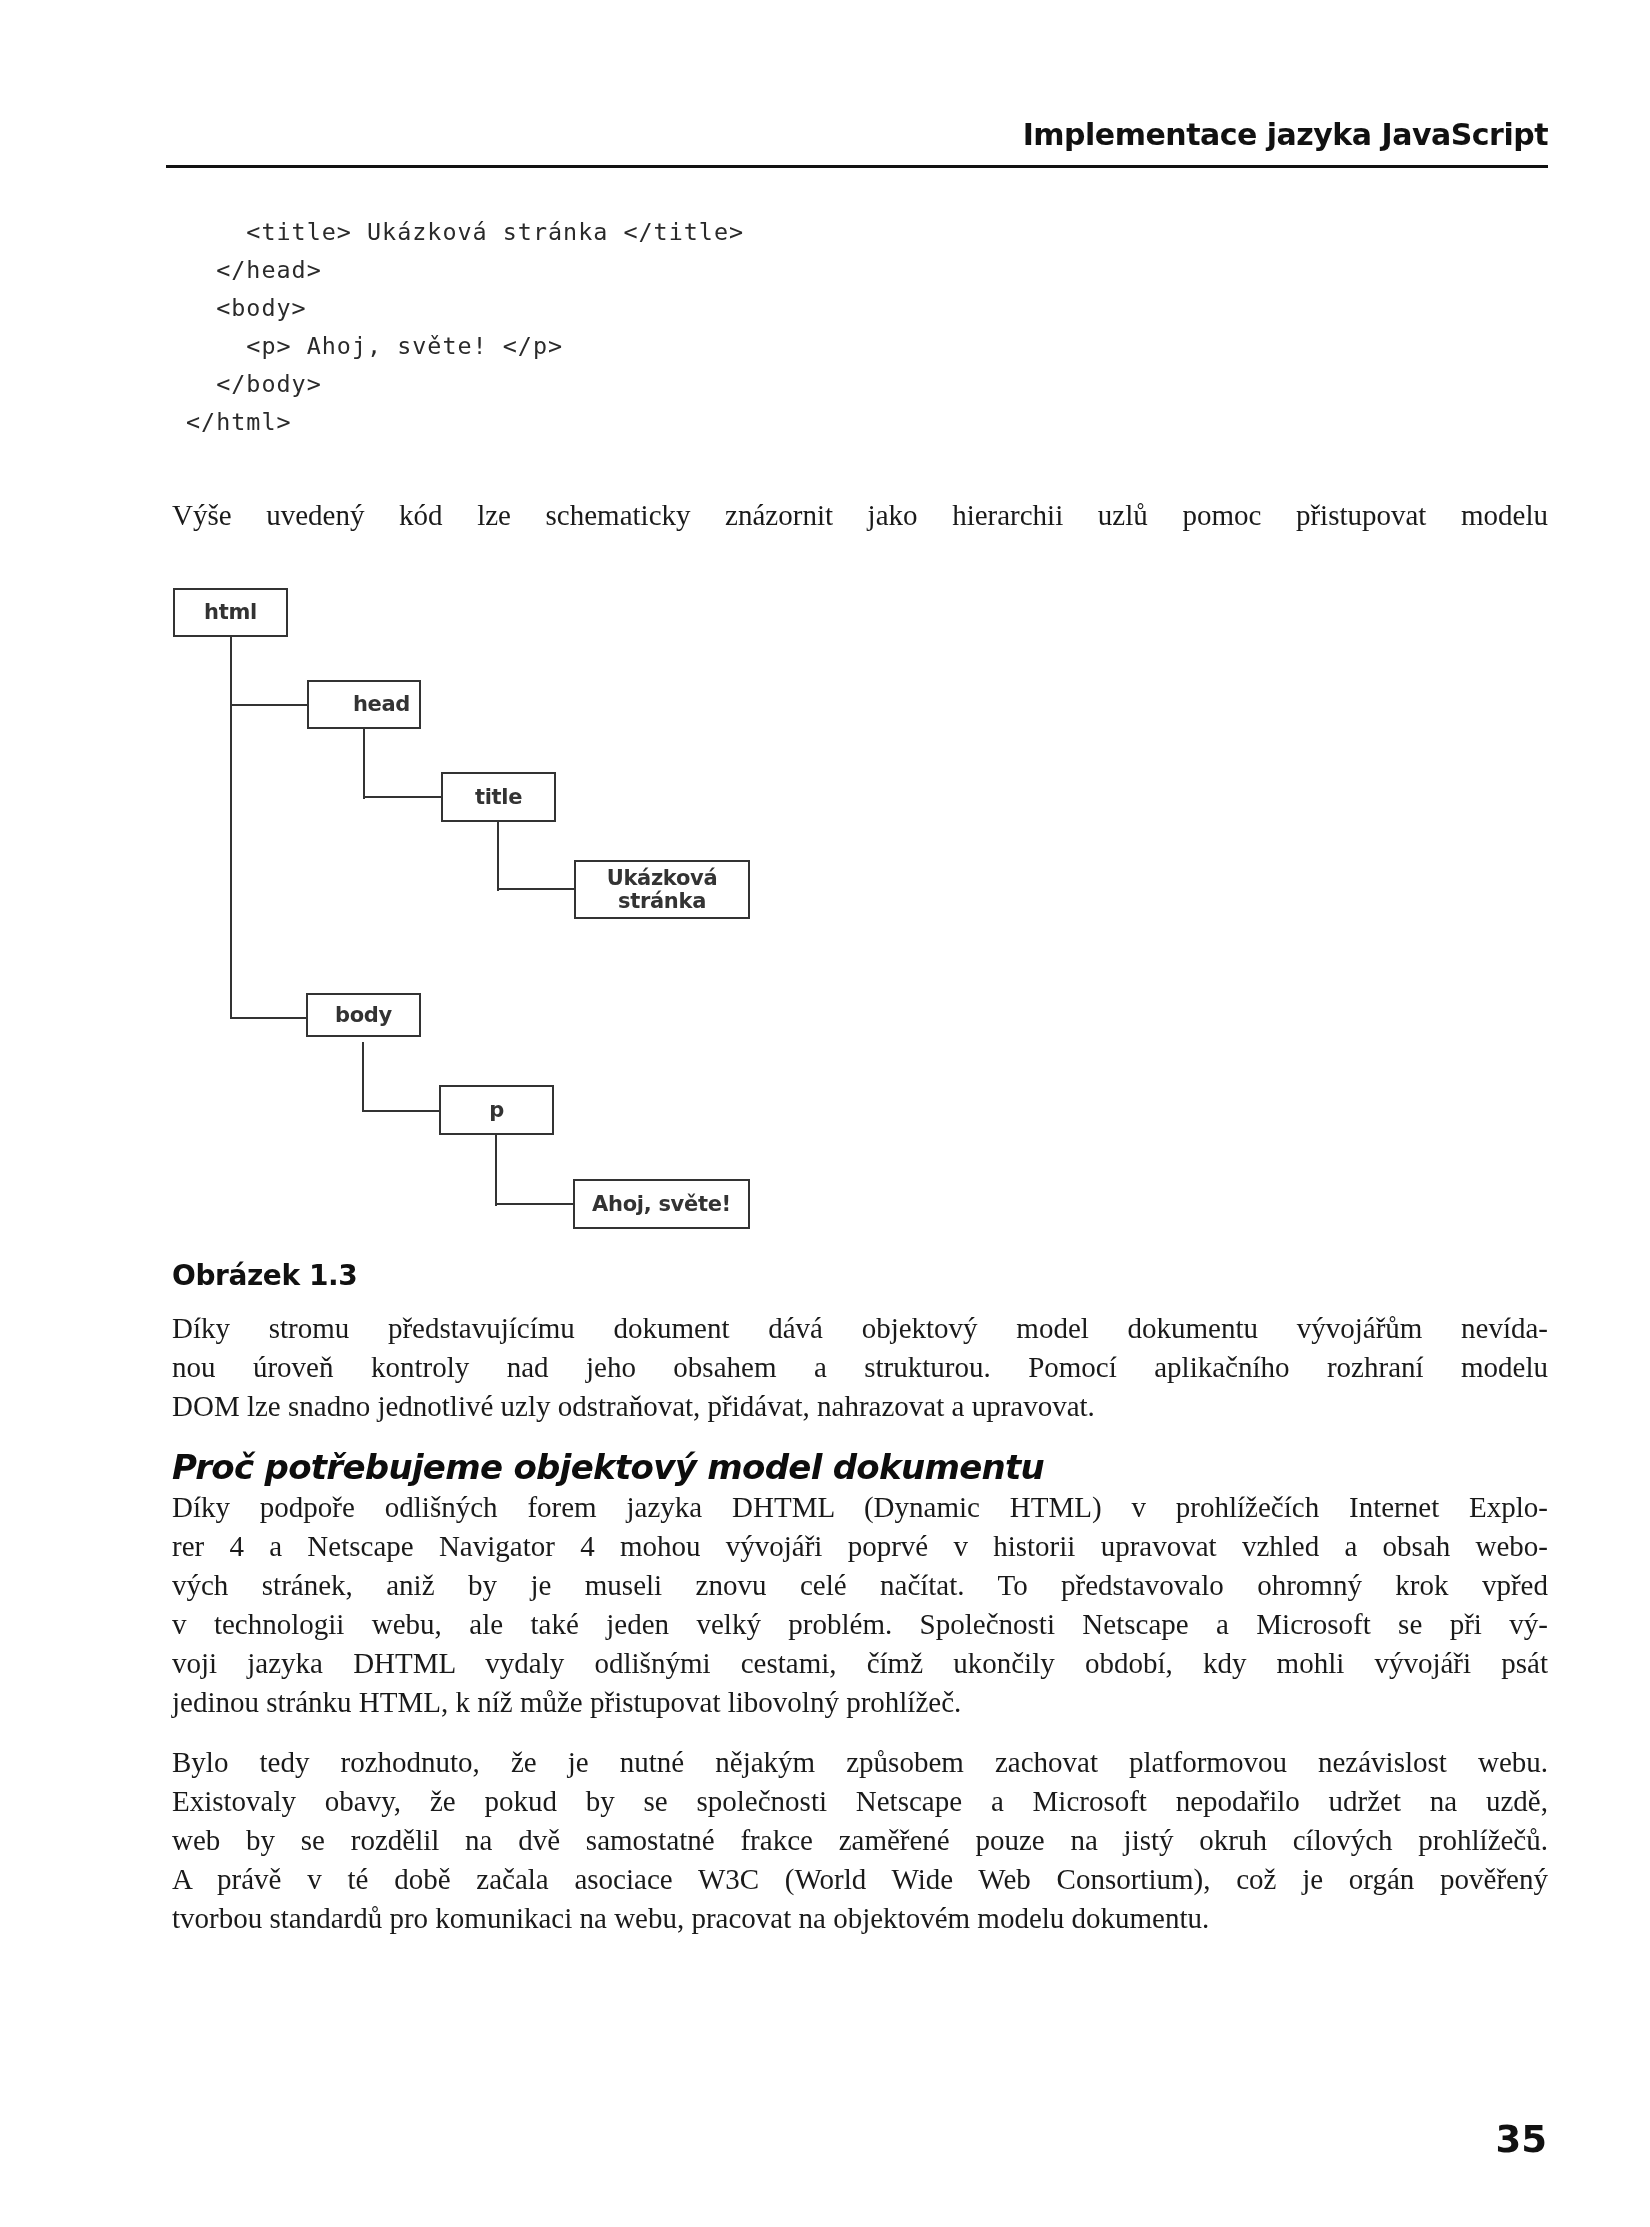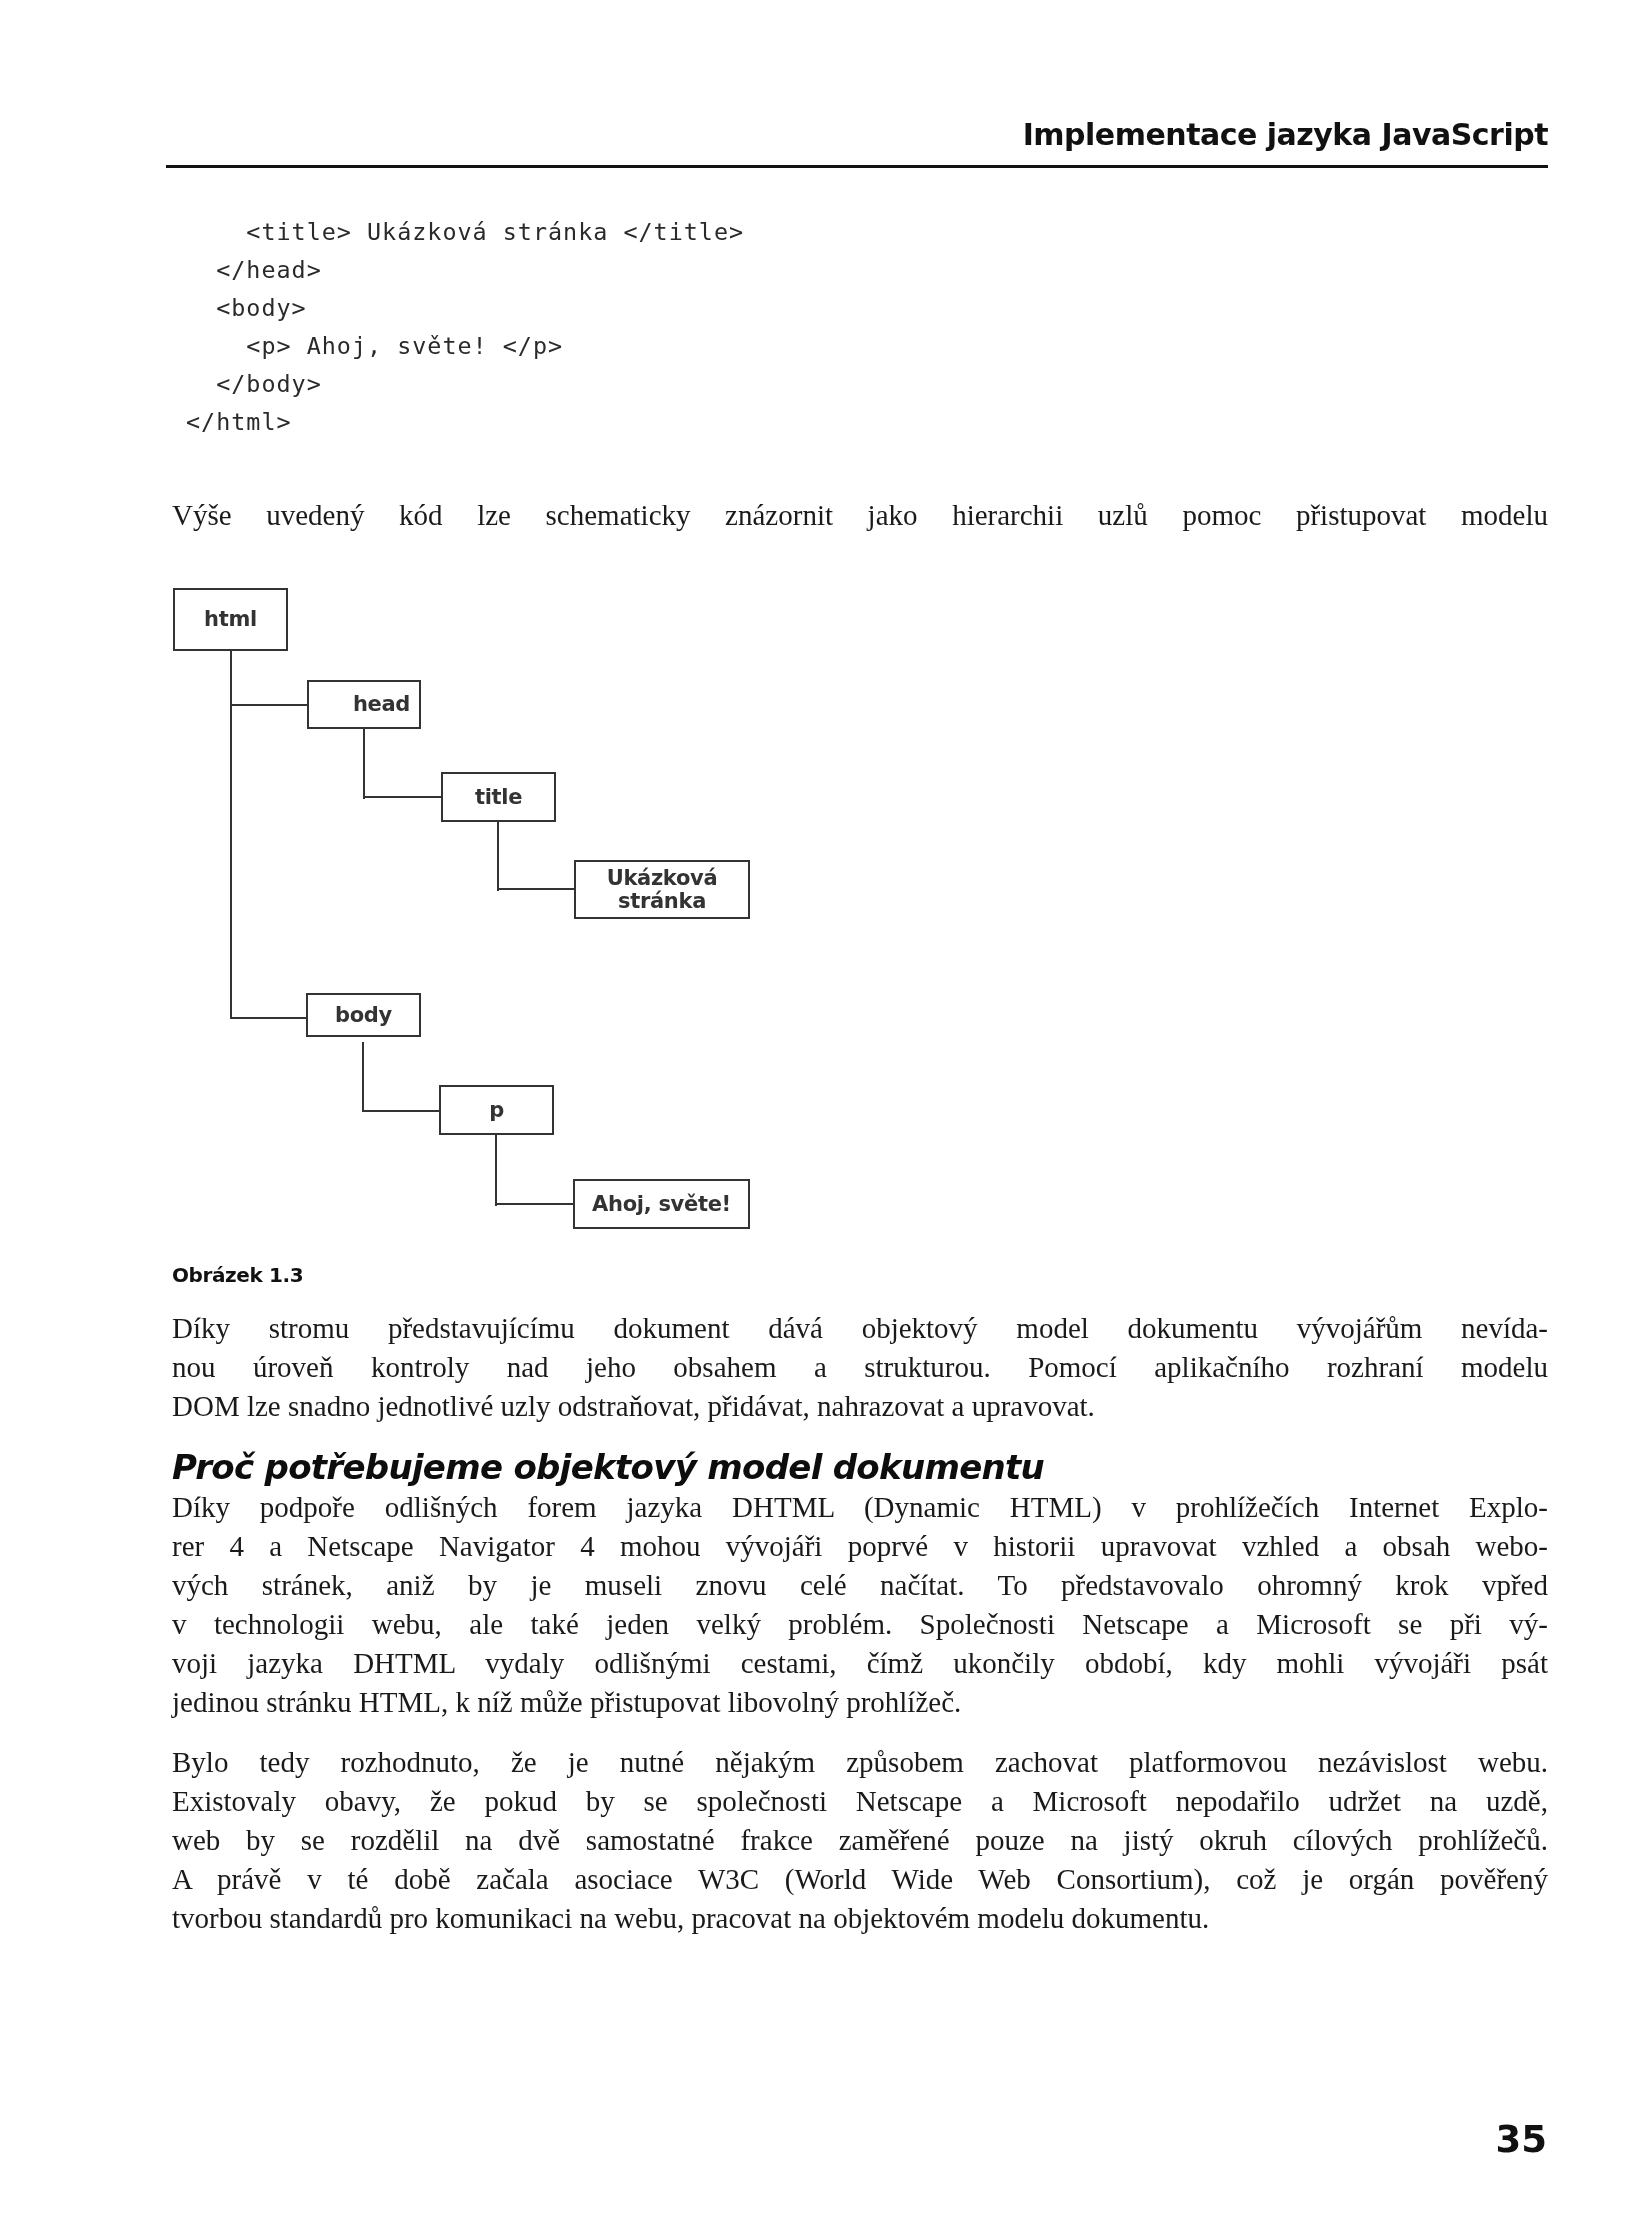--- a/index.html
+++ b/index.html
@@ -28,21 +28,21 @@
 
   
   .diagram { position: absolute; left: 0; top: 0; width: 1651px; height: 1256px; pointer-events: none; }
   .node { position: absolute; box-sizing: border-box; border: 2.1px solid #333; background: #fff;
     font-family: "DejaVu Sans", sans-serif; font-size: 21px; color: #333; font-weight: 600;
     display: flex; align-items: center; justify-content: center; text-align: center; line-height: 22.6px; letter-spacing: -0.3px; }
   .vline { position: absolute; width: 2.1px; background: #333; }
   .hline { position: absolute; height: 2.1px; background: #333; }
 
   .caption { position: absolute; left: 172px; top: 1259px;
-    font-family: "DejaVu Sans", sans-serif; font-weight: bold; font-size: 20px; line-height: 33px;
+    font-family: "DejaVu Sans", sans-serif; font-weight: bold; font-size: 28px; line-height: 33px;
     color: #111; letter-spacing: -0.4px; }
 
   .section-heading { position: absolute; left: 172px; top: 1446px; margin: 0;
     font-family: "DejaVu Sans", sans-serif; font-weight: bold; font-style: italic;
     font-size: 34px; line-height: 42px; color: #0d0d0d; letter-spacing: -0.7px; white-space: nowrap; }
 
   .page-number { position: absolute; right: 104px; top: 2119px;
     font-family: "DejaVu Sans", sans-serif; font-weight: bold; font-size: 37px; line-height: 42px; color: #111; }
 </style>
 </head>
@@ -68,21 +68,21 @@
 
   <div class="vline" style="left:497px; top:821px; height:70px;"></div>
   <div class="hline" style="left:497px; top:888px; width:77px;"></div>
 
   <div class="vline" style="left:362px; top:1042px; height:70px;"></div>
   <div class="hline" style="left:362px; top:1110px; width:78px;"></div>
 
   <div class="vline" style="left:495px; top:1134px; height:72px;"></div>
   <div class="hline" style="left:495px; top:1203px; width:79px;"></div>
 
-  <div class="node" style="left:173px; top:588px; width:115px; height:63px;">html</div>
+  <div class="node" style="left:173px; top:588px; width:115px; height:49px;">html</div>
   <div class="node" style="left:307px; top:680px; width:114px; height:49px;padding-left:35px;">head</div>
   <div class="node" style="left:441px; top:772px; width:115px; height:50px;">title</div>
   <div class="node" style="left:574px; top:860px; width:176px; height:59px; padding:0 32px;">Ukázková stránka</div>
   <div class="node" style="left:306px; top:993px; width:115px; height:44px;">body</div>
   <div class="node" style="left:439px; top:1085px; width:115px; height:50px;">p</div>
   <div class="node" style="left:573px; top:1179px; width:177px; height:50px;">Ahoj, světe!</div>
 </div>
 
 <div class="caption">Obrázek 1.3</div>
 

